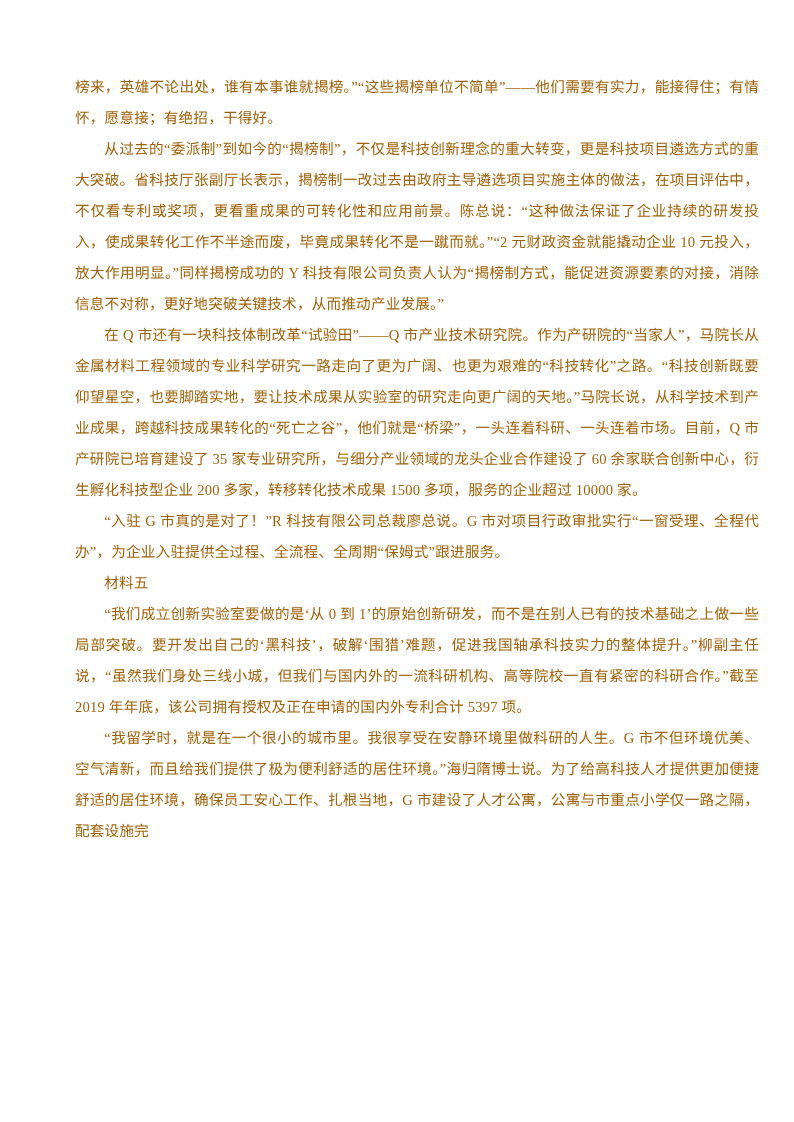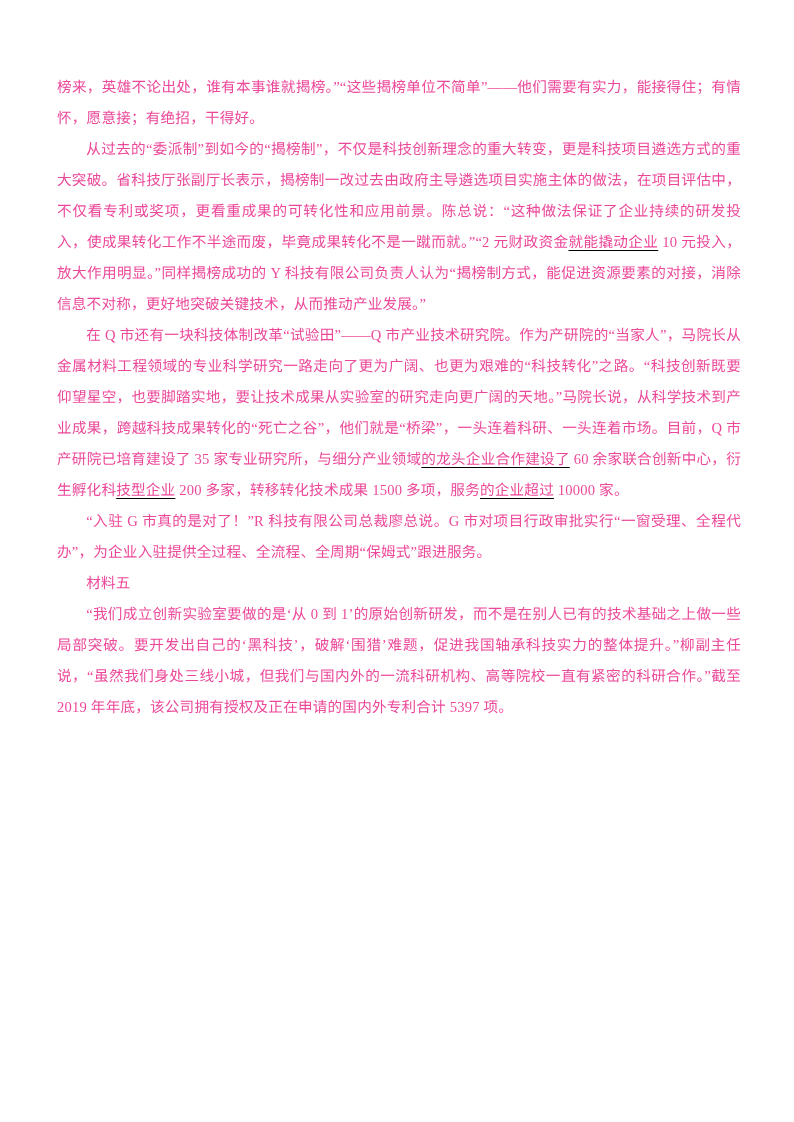--- a/index.html
+++ b/index.html
@@ -30,30 +30,30 @@
     letter-spacing: 0.2px;
   }
   .para {
     margin: 0;
     padding: 0;
   }
   .para.indent {
     text-indent: 2em;
   }
   .u {
-    text-decoration: underline;
     text-decoration-thickness: 1px;
     text-underline-offset: 3px;
   }
 </style>
 </head>
 <body>
 
 <div class="page">
-  <div class="doc-body" style="color: #ec4899;">
+  <div class="doc-body" style="color: #a16207; margin-left: 18px;">
       <p class="para"><span>榜来，英雄不论出处，谁有本事谁就揭榜。”“这些揭榜单位不简单”——他们需要有实力，能接得住；有情怀，愿意接；有绝招，干得好。</span></p>
       <p class="para indent"><span>从过去的“委派制”到如今的“揭榜制”，不仅是科技创新理念的重大转变，更是科技项目遴选方式的重大突破。省科技厅张副厅长表示，揭榜制一改过去由政府主导遴选项目实施主体的做法，在项目评估中，不仅看专利或奖项，更看重成果的可转化性和应用前景。陈总说：“这种做法保证了企业持续的研发投入，使成果转化工作不半途而废，毕竟成果转化不是一蹴而就。”“2 元财政资金</span><span class="u" style="text-decoration-color: rgb(0, 0, 0);">就能撬动企业</span><span> 10 元投入，放大作用明显。”同样揭榜成功的 Y 科技有限公司负责人认为“揭榜制方式，能促进资源要素的对接，消除信息不对称，更好地突破关键技术，从而推动产业发展。”</span></p>
       <p class="para indent"><span>在 Q 市还有一块科技体制改革“试验田”——Q 市产业技术研究院。作为产研院的“当家人”，马院长从金属材料工程领域的专业科学研究一路走向了更为广阔、也更为艰难的“科技转化”之路。“科技创新既要仰望星空，也要脚踏实地，要让技术成果从实验室的研究走向更广阔的天地。”马院长说，从科学技术到产业成果，跨越科技成果转化的“死亡之谷”，他们就是“桥梁”，一头连着科研、一头连着市场。目前，Q 市产研院已培育建设了 35 家专业研究所，与细分产业领域</span><span class="u" style="text-decoration-color: rgb(0, 0, 0);">的龙头企业合作建设了</span><span> 60 余家联合创新中心，衍生孵化科</span><span class="u" style="text-decoration-color: rgb(0, 0, 0);">技型企业</span><span> 200 多家，转移转化技术成果 1500 多项，服务</span><span class="u" style="text-decoration-color: rgb(0, 0, 0);">的企业超过</span><span> 10000 家。</span></p>
       <p class="para indent"><span>“入驻 G 市真的是对了！”R 科技有限公司总裁廖总说。G 市对项目行政审批实行“一窗受理、全程代办”，为企业入驻提供全过程、全流程、全周期“保姆式”跟进服务。</span></p>
       <p class="para indent"><span>材料五</span></p>
       <p class="para indent"><span>“我们成立创新实验室要做的是‘从 0 到 1’的原始创新研发，而不是在别人已有的技术基础之上做一些局部突破。要开发出自己的‘黑科技’，破解‘围猎’难题，促进我国轴承科技实力的整体提升。”柳副主任说，“虽然我们身处三线小城，但我们与国内外的一流科研机构、高等院校一直有紧密的科研合作。”截至 2019 年年底，该公司拥有授权及正在申请的国内外专利合计 5397 项。</span></p>
+      <p class="para indent"><span>“我留学时，就是在一个很小的城市里。我很享受在安静环境里做科研的人生。G 市不但环境优美、空气清新，而且给我们提供了极为便利舒适的居住环境。”海归隋博士说。为了给高科技人才提供更加便捷舒适的居住环境，确保员工安心工作、扎根当地，G 市建设了人才公寓，公寓与市重点小学仅一路之隔，配套设施完</span></p>
     </div>
 </div>
 
 </body></html>

